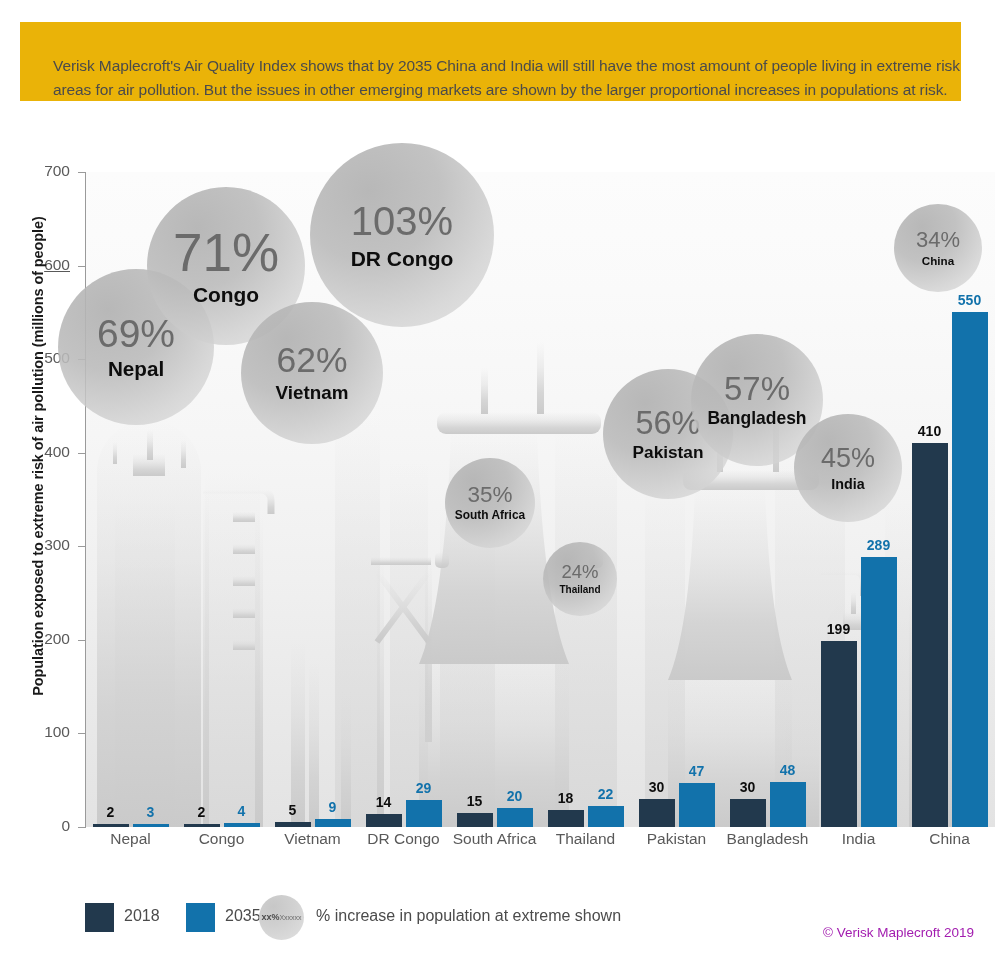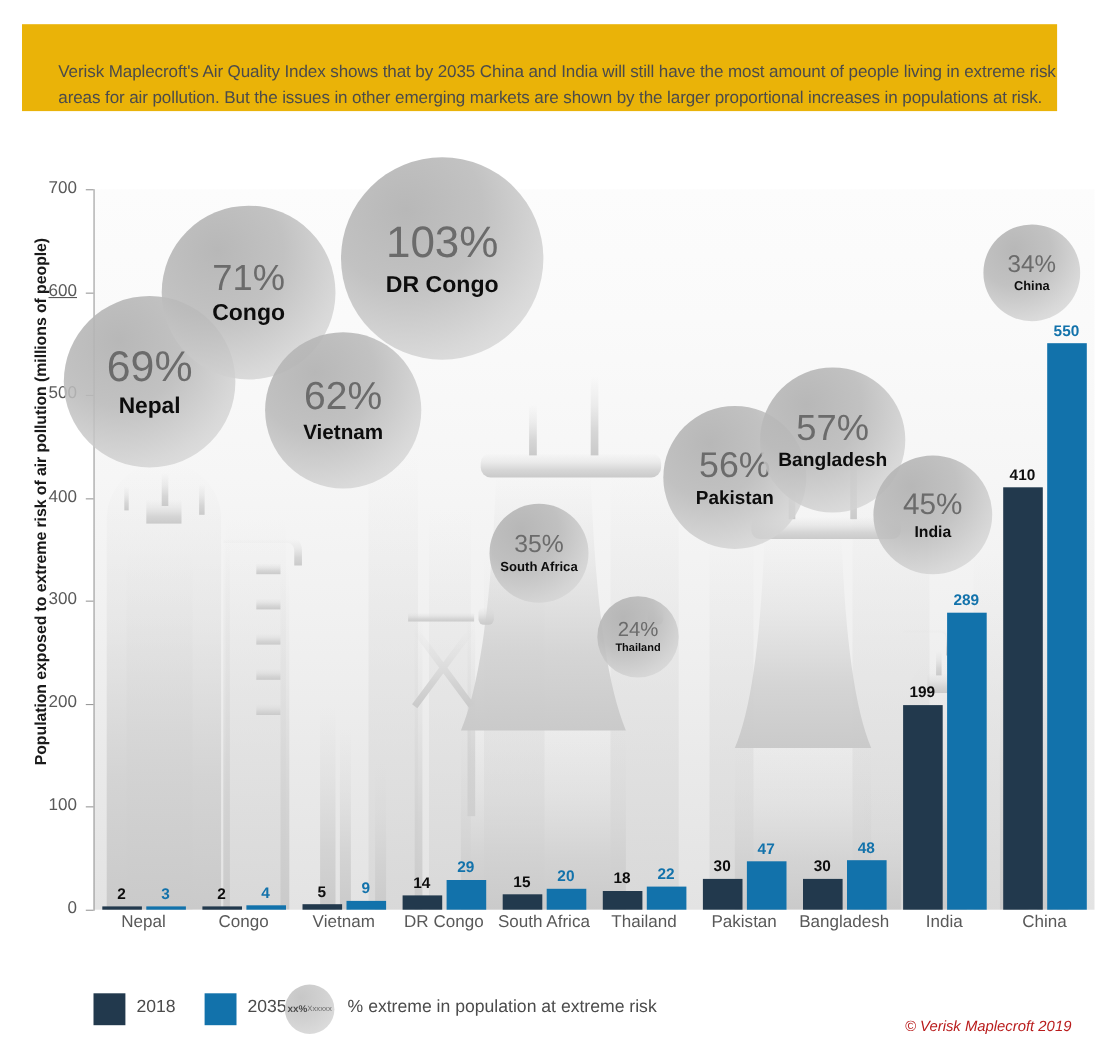--- a/index.html
+++ b/index.html
@@ -74,21 +74,21 @@
   .lg-swatch{position:absolute;top:8px;width:29px;height:29px;}
   .lg-text{position:absolute;top:12px;font-size:16px;color:#4b4b4b;white-space:nowrap;}
   #lg-bubble{
     position:absolute;left:259px;top:0px;width:45px;height:45px;border-radius:50%;
     background:radial-gradient(circle at 32% 26%, rgba(196,196,196,.95) 0%, rgba(204,204,204,.9) 45%, rgba(220,220,220,.85) 100%);
     display:flex;flex-direction:row;align-items:center;justify-content:center;line-height:1.05;
   }
   #lg-bubble .b1{font-size:9px;font-weight:bold;color:#4b4b4b;}
   #lg-bubble .b2{font-size:7px;color:#6b6b6b;}
   #copyright{
-    position:absolute;right:26px;top:925px;font-size:13.5px;font-style:italic;color:#b91c1c;text-align:center;
+    position:absolute;right:26px;top:925px;font-size:13.5px;color:#a21caf;text-align:center;
   }
 </style>
 </head>
 <body>
 
 <div id="header-box">
   <div id="header-text">Verisk Maplecroft's Air Quality Index shows that by 2035 China and India will still have the most amount of people living in extreme risk areas for air pollution. But the issues in other emerging markets are shown by the larger proportional increases in populations at risk.</div>
 </div>
 
 <div id="chart">
@@ -235,21 +235,21 @@
       <div class="barval y2018" style="left: 901.5px; width: 56px; top: 293.357px;">410</div>
       <div class="bar y2035" style="left: 951.5px; width: 36px; height: 514.643px; bottom: 63px;"></div>
       <div class="barval y2035" style="left: 941.5px; width: 56px; top: 162.357px;">550</div>
     </div>
   <div id="bubbles-layer">
       <div class="bubble" style="left: 58px; top: 139px; width: 156px; height: 156px;">
         <span class="bub-pct" style="font-size:39px;">69%</span>
         <span class="bub-name" style="font-size:20.67px;margin-top:6.24px;">Nepal</span>
       </div>
       <div class="bubble" style="left: 147px; top: 57px; width: 158px; height: 158px;">
-        <span class="bub-pct" style="font-size:33px;">71%</span>
+        <span class="bub-pct" style="font-size:53px;">71%</span>
         <span class="bub-name" style="font-size:20.935000000000002px;margin-top:6.32px;">Congo</span>
       </div>
       <div class="bubble" style="left: 310px; top: 13px; width: 184px; height: 184px;">
         <span class="bub-pct" style="font-size:40px;">103%</span>
         <span class="bub-name" style="font-size:21px;margin-top:6.4px;">DR Congo</span>
       </div>
       <div class="bubble" style="left: 241px; top: 172px; width: 142px; height: 142px;">
         <span class="bub-pct" style="font-size:35.5px;">62%</span>
         <span class="bub-name" style="font-size:18.815px;margin-top:5.68px;">Vietnam</span>
       </div>
@@ -294,16 +294,16 @@
 
 <div id="legend">
   <div class="lg-swatch" style="left:85px;background:#22394d;"></div>
   <div class="lg-text" style="left:124px;">2018</div>
   <div class="lg-swatch" style="left:186px;background:#1272ab;"></div>
   <div class="lg-text" style="left:225px;">2035</div>
   <div id="lg-bubble">
     <span class="b1">xx%</span>
     <span class="b2">Xxxxxx</span>
   </div>
-  <div class="lg-text" style="left:316px;">% extreme in population at extreme risk</div>
+  <div class="lg-text" style="left:316px;">% increase in population at extreme shown</div>
 </div>
 
 <div id="copyright">© Verisk Maplecroft 2019</div>
 
 </body></html>

